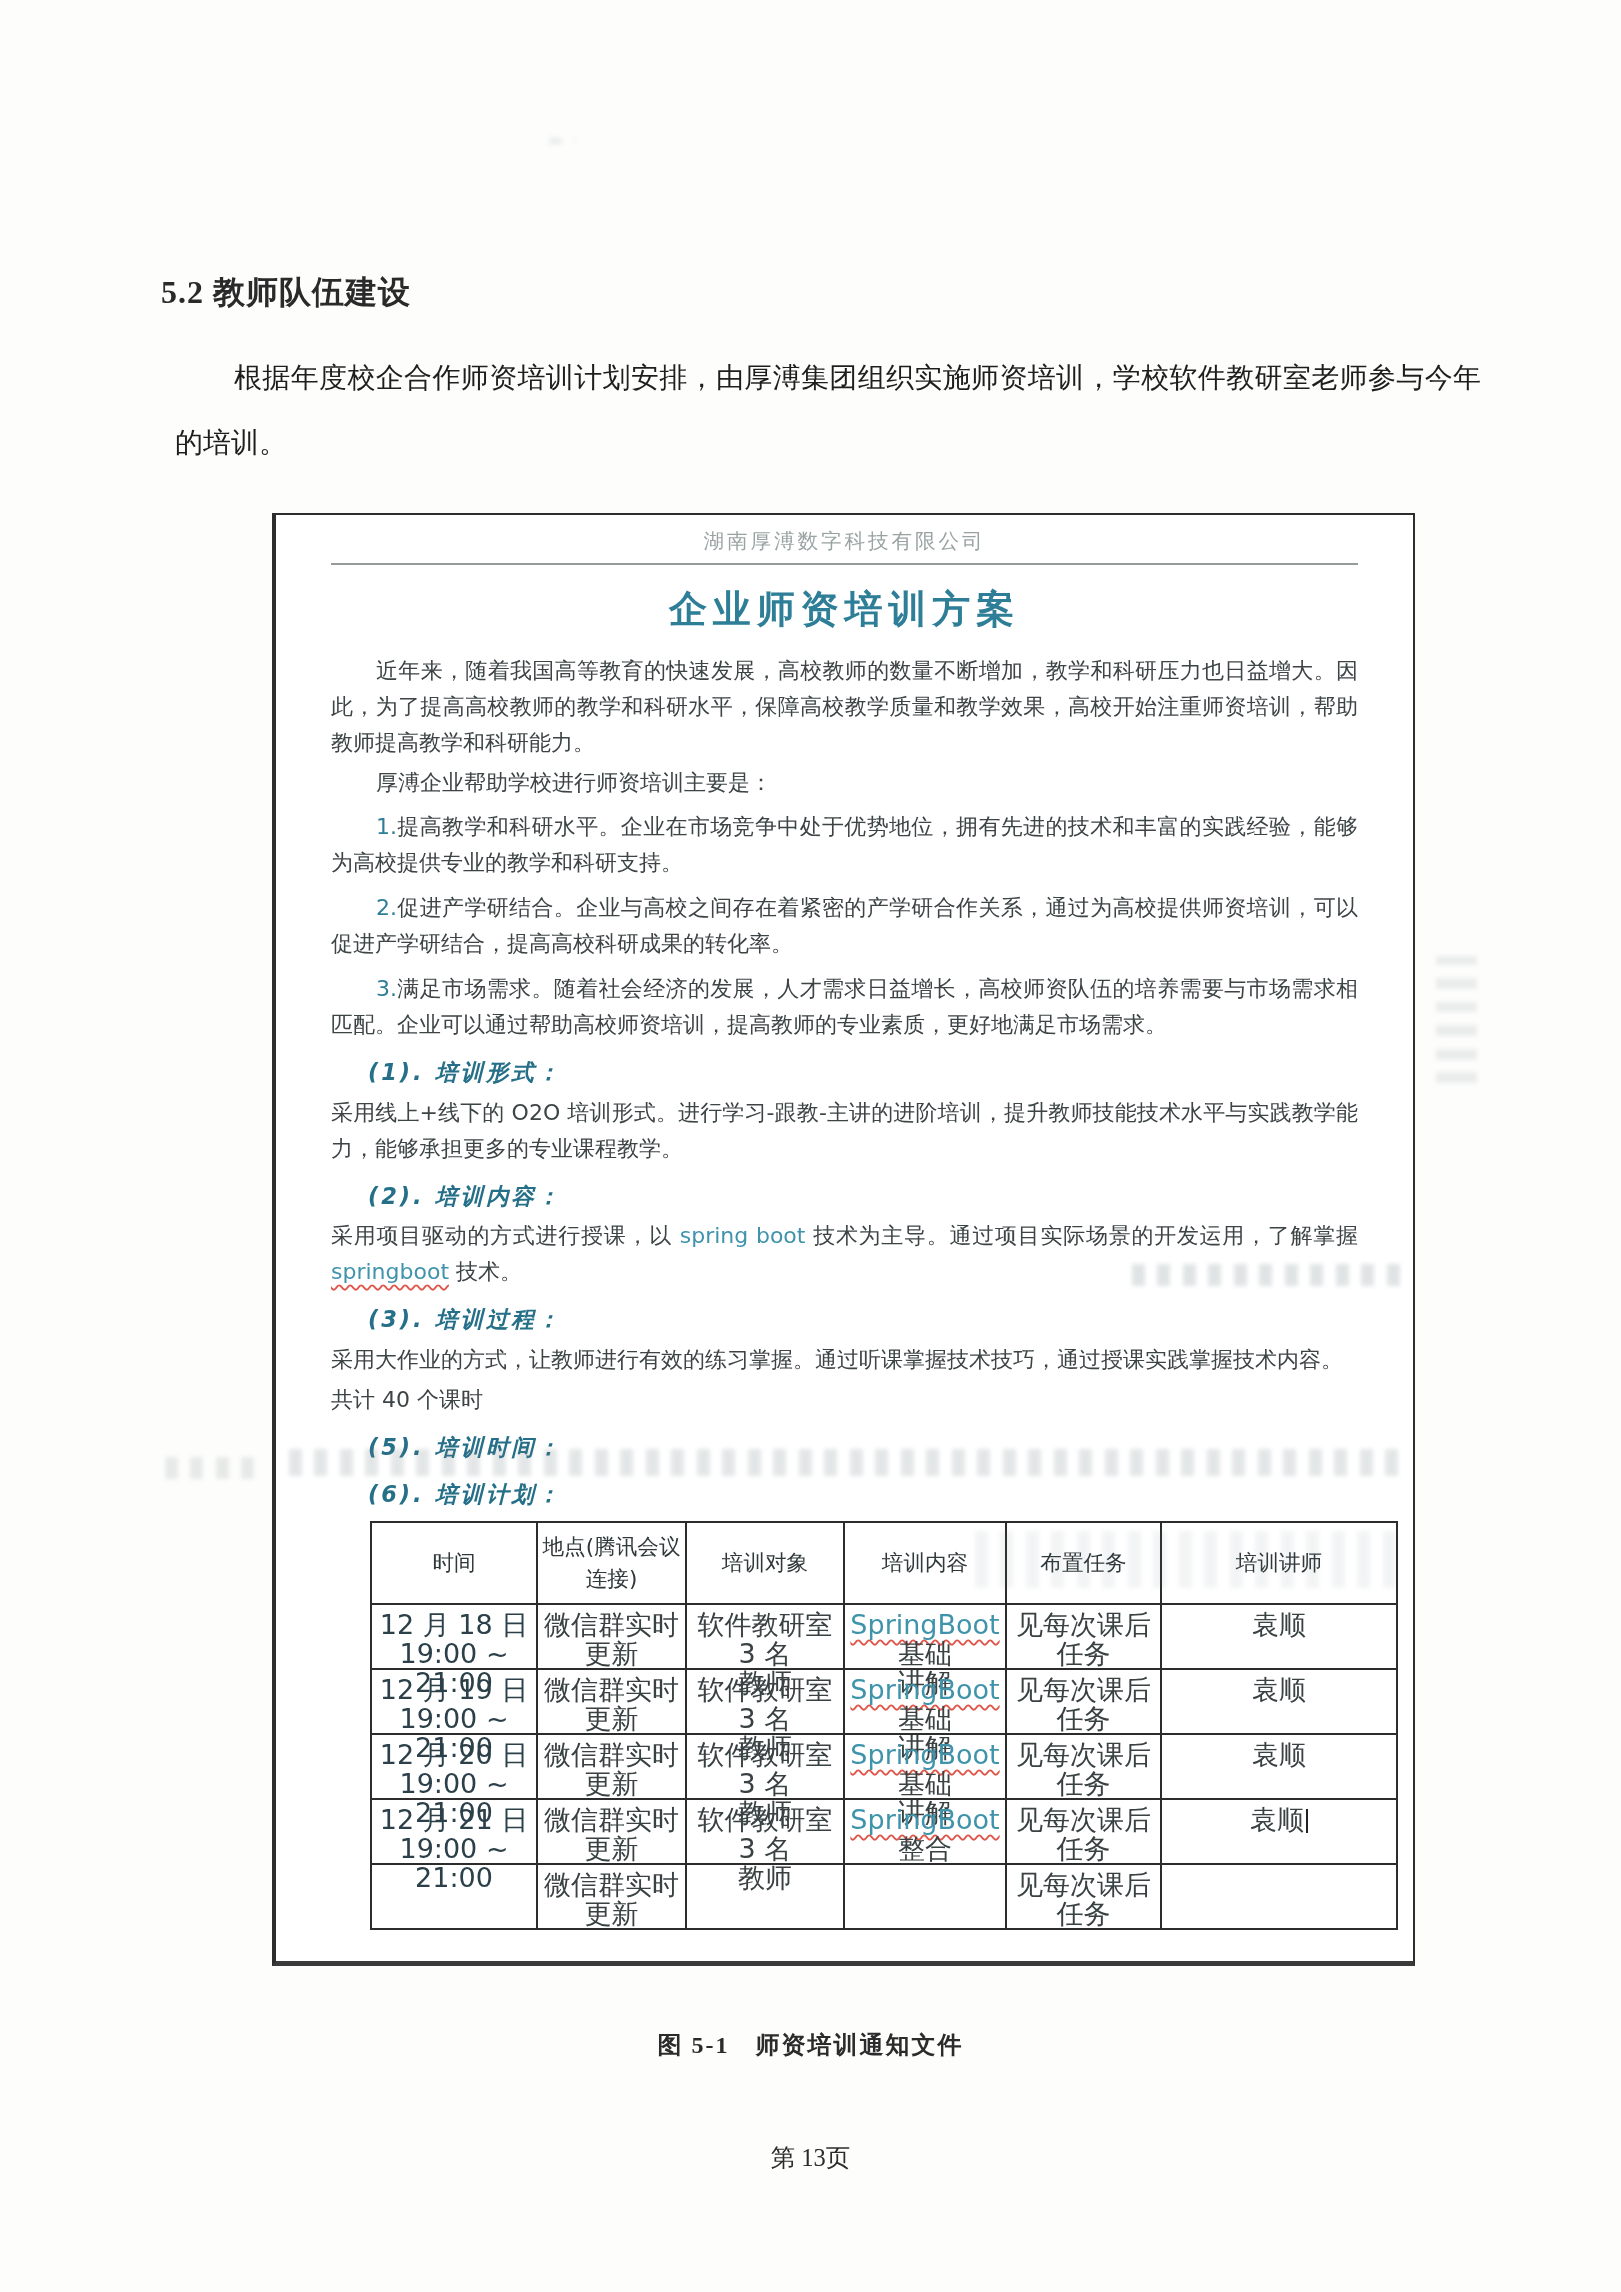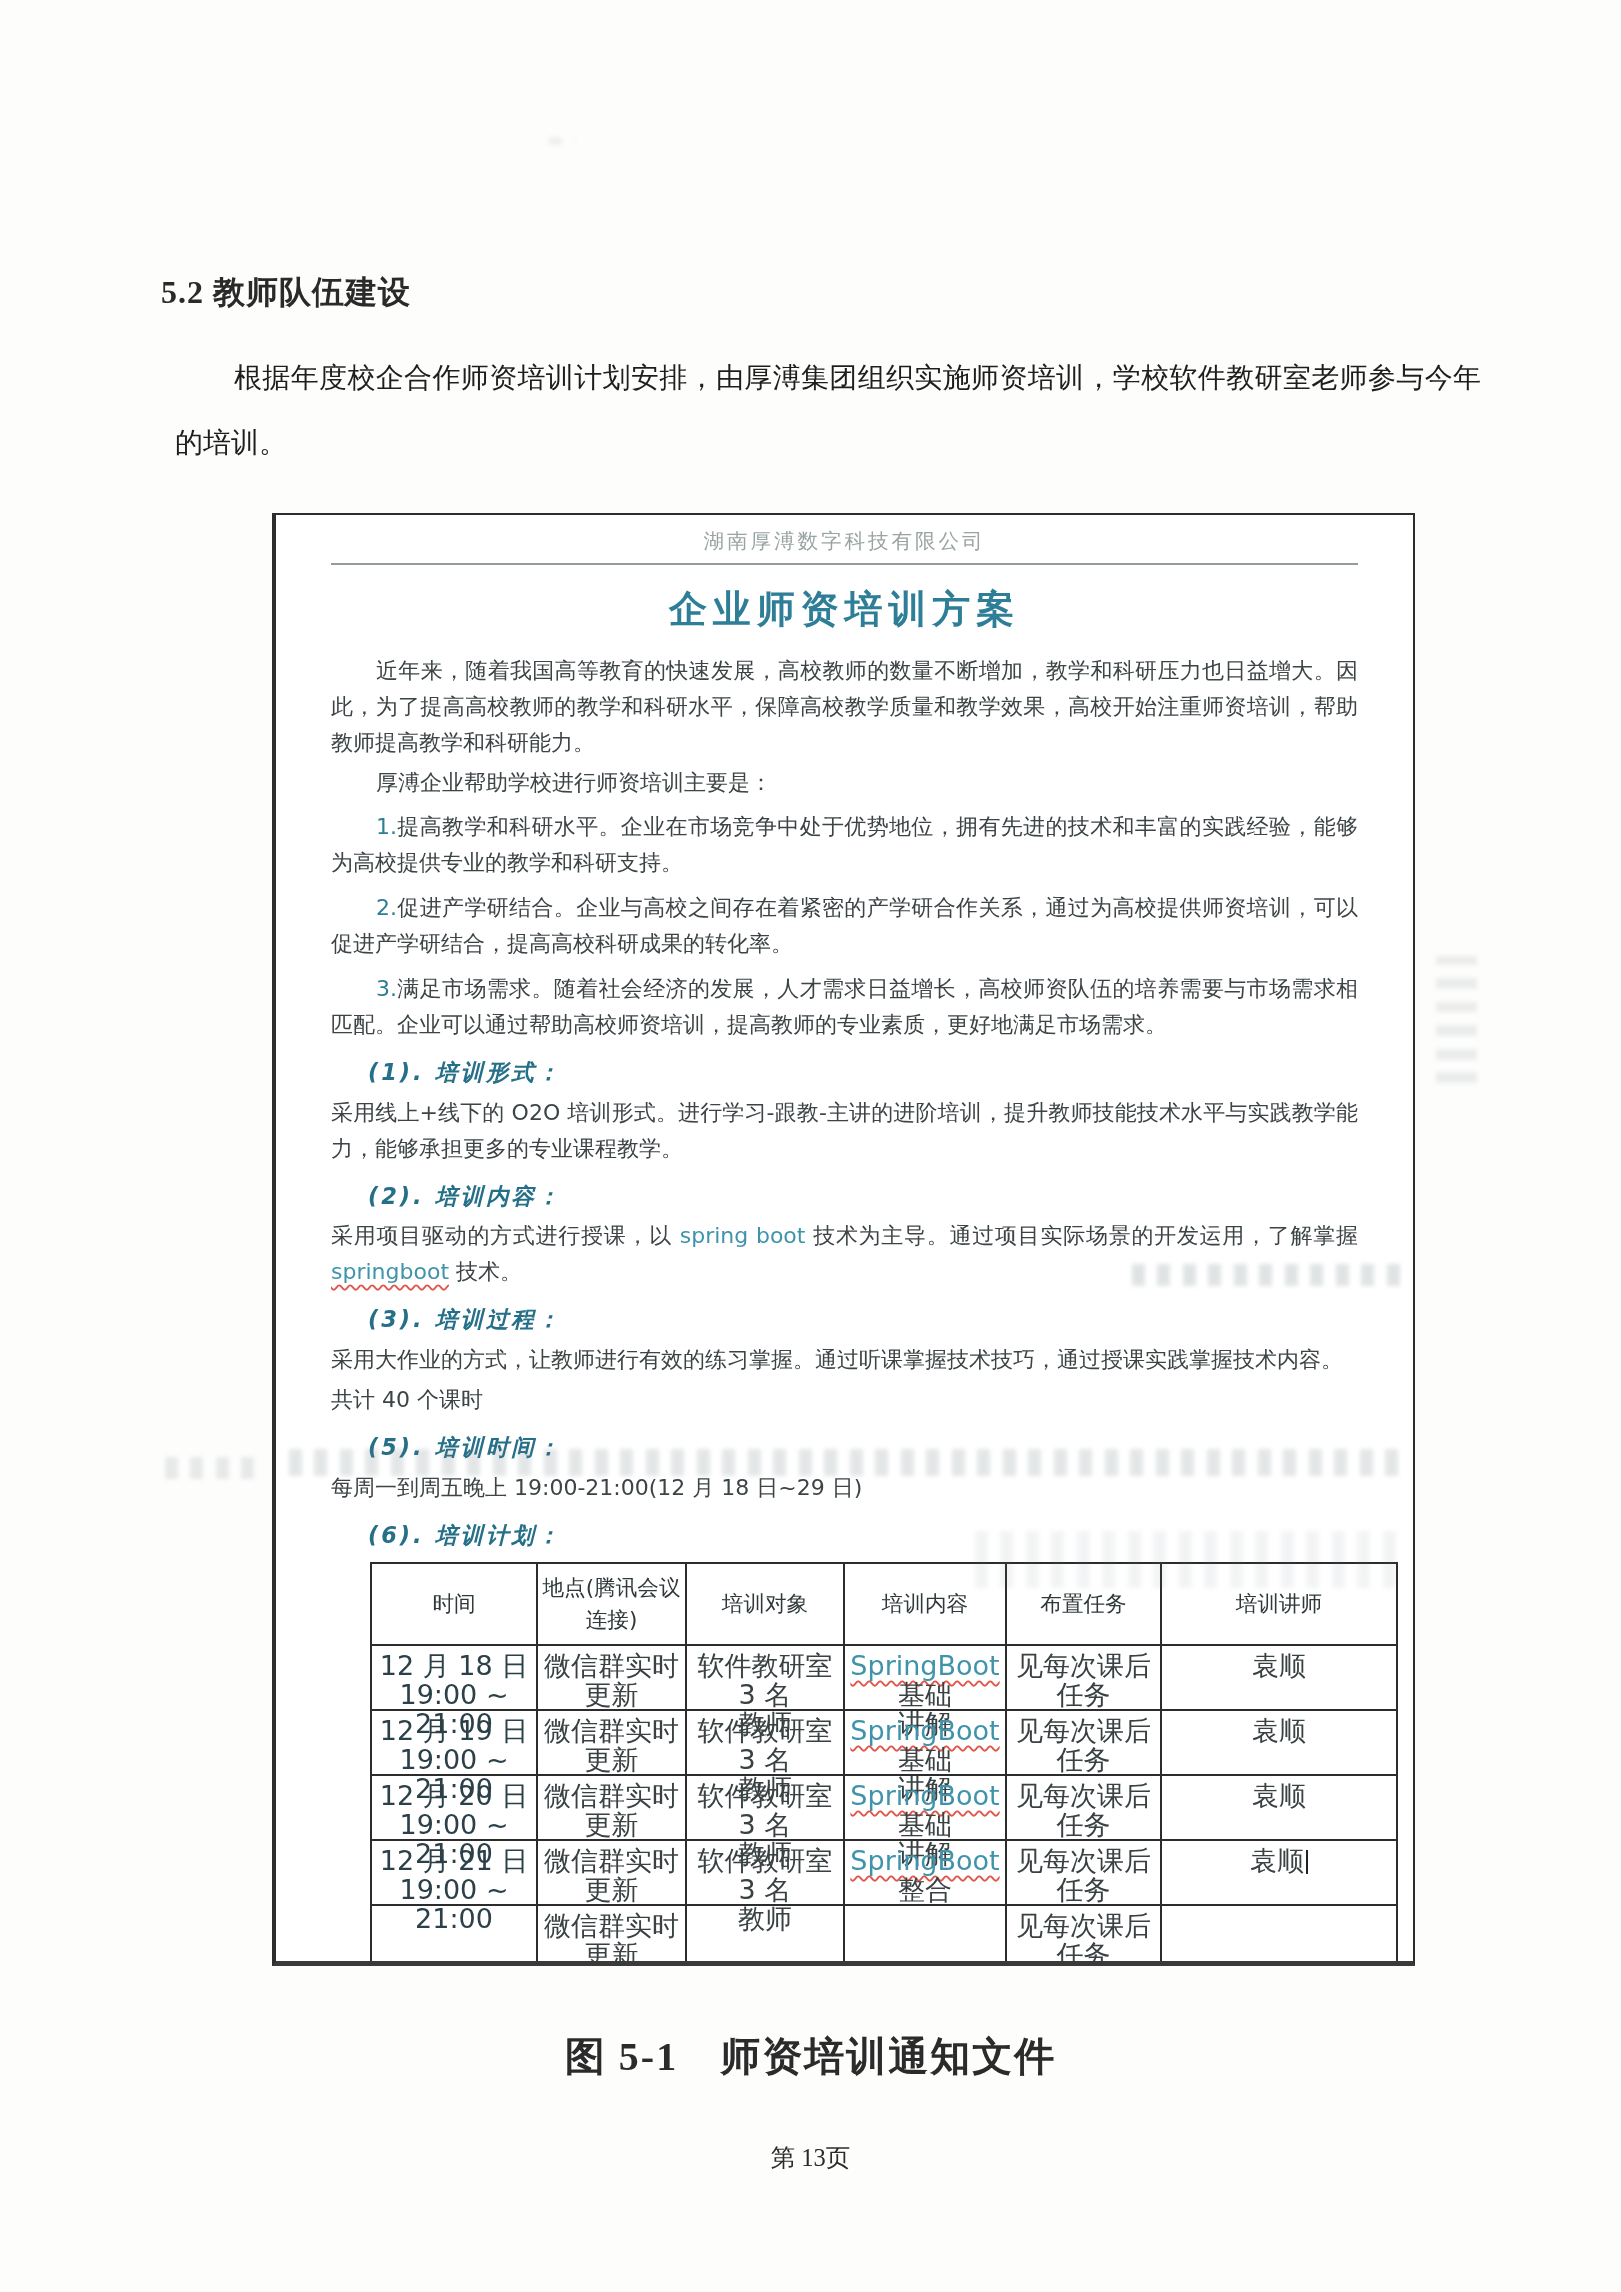--- a/index.html
+++ b/index.html
@@ -44,21 +44,21 @@
   table.plan thead th{height:78px;font-size:21.6px;font-weight:normal;color:#2f383a;
     line-height:32px;white-space:pre-line;vertical-align:middle;text-align:center;}
   table.plan tbody td{height:65px;font-size:27px;color:#394143;text-align:center;
     vertical-align:top;line-height:29px;padding:4.9px 3.9px 0 3.9px;box-sizing:border-box;}
   .two{display:flex;flex-direction:column;justify-content:space-between;height:55px;}
   .time-text{color:#2c4049;}
   .cursor{display:inline-block;width:2px;height:24.5px;background:#222;
     margin-left:2px;vertical-align:-3.9px;}
 
   .caption{position:absolute;left:0;top:2029px;width:1621px;margin:0;text-align:center;
-    font-size:40px;font-weight:bold;color:#2b2b2b;letter-spacing:2px;}
+    font-size:24px;font-weight:bold;color:#2b2b2b;letter-spacing:2px;}
   .page-num{position:absolute;left:0;top:2141px;width:1621px;text-align:center;
     font-size:24.5px;color:#2b2b2b;font-family:Liberation Serif, serif;}
 
   .bleed{position:absolute;pointer-events:none;filter:blur(2px);
     background:repeating-linear-gradient(90deg,#69787e 0 12.7px,transparent 12.7px 25.5px);}
   .b1{left:1132px;top:1264px;width:274px;height:21.6px;opacity:.20;}
   .b2{left:289px;top:1449px;width:1112px;height:27.4px;opacity:.18;}
   .b3{left:975px;top:1531px;width:431px;height:57px;opacity:.08;}
   .b4{left:1436px;top:956px;width:41px;height:127px;opacity:.12;
       background:repeating-linear-gradient(0deg,#69787e 0 10.8px,transparent 10.8px 23.5px);}
@@ -86,21 +86,20 @@
         <div class="scan-p item"><span class="seg seg-num">2.</span><span class="seg seg-normal">促进产学研结合。企业与高校之间存在着紧密的产学研合作关系，通过为高校提供师资培训，可以促进产学研结合，提高高校科研成果的转化率。</span></div>
         <div class="scan-p item"><span class="seg seg-num">3.</span><span class="seg seg-normal">满足市场需求。随着社会经济的发展，人才需求日益增长，高校师资队伍的培养需要与市场需求相匹配。企业可以通过帮助高校师资培训，提高教师的专业素质，更好地满足市场需求。</span></div>
         <div class="scan-h">(1). 培训形式：</div>
         <div class="scan-p"><span class="seg seg-normal">采用线上+线下的 O2O 培训形式。进行学习-跟教-主讲的进阶培训，提升教师技能技术水平与实践教学能力，能够承担更多的专业课程教学。</span></div>
         <div class="scan-h">(2). 培训内容：</div>
         <div class="scan-p"><span class="seg seg-normal">采用项目驱动的方式进行授课，以 </span><span class="seg seg-code">spring boot</span><span class="seg seg-normal"> 技术为主导。通过项目实际场景的开发运用，了解掌握 </span><span class="seg seg-code-squiggle">springboot</span><span class="seg seg-normal"> 技术。</span></div>
         <div class="scan-h">(3). 培训过程：</div>
         <div class="scan-p"><span class="seg seg-normal">采用大作业的方式，让教师进行有效的练习掌握。通过听课掌握技术技巧，通过授课实践掌握技术内容。</span></div>
         <div class="scan-p"><span class="seg seg-normal">共计 40 个课时</span></div>
         <div class="scan-h">(5). 培训时间：</div>
-        <div class="scan-p"><span class="seg seg-normal">每周一到周五晚上 19:00-21:00(12 月 18 日~29 日)</span></div>
         <div class="scan-h">(6). 培训计划：</div>
       </div>
 
     <table class="plan">
       <colgroup id="plan-cols">
           <col style="width: 166px;">
           <col style="width: 149px;">
           <col style="width: 158px;">
           <col style="width: 162px;">
           <col style="width: 155px;">

